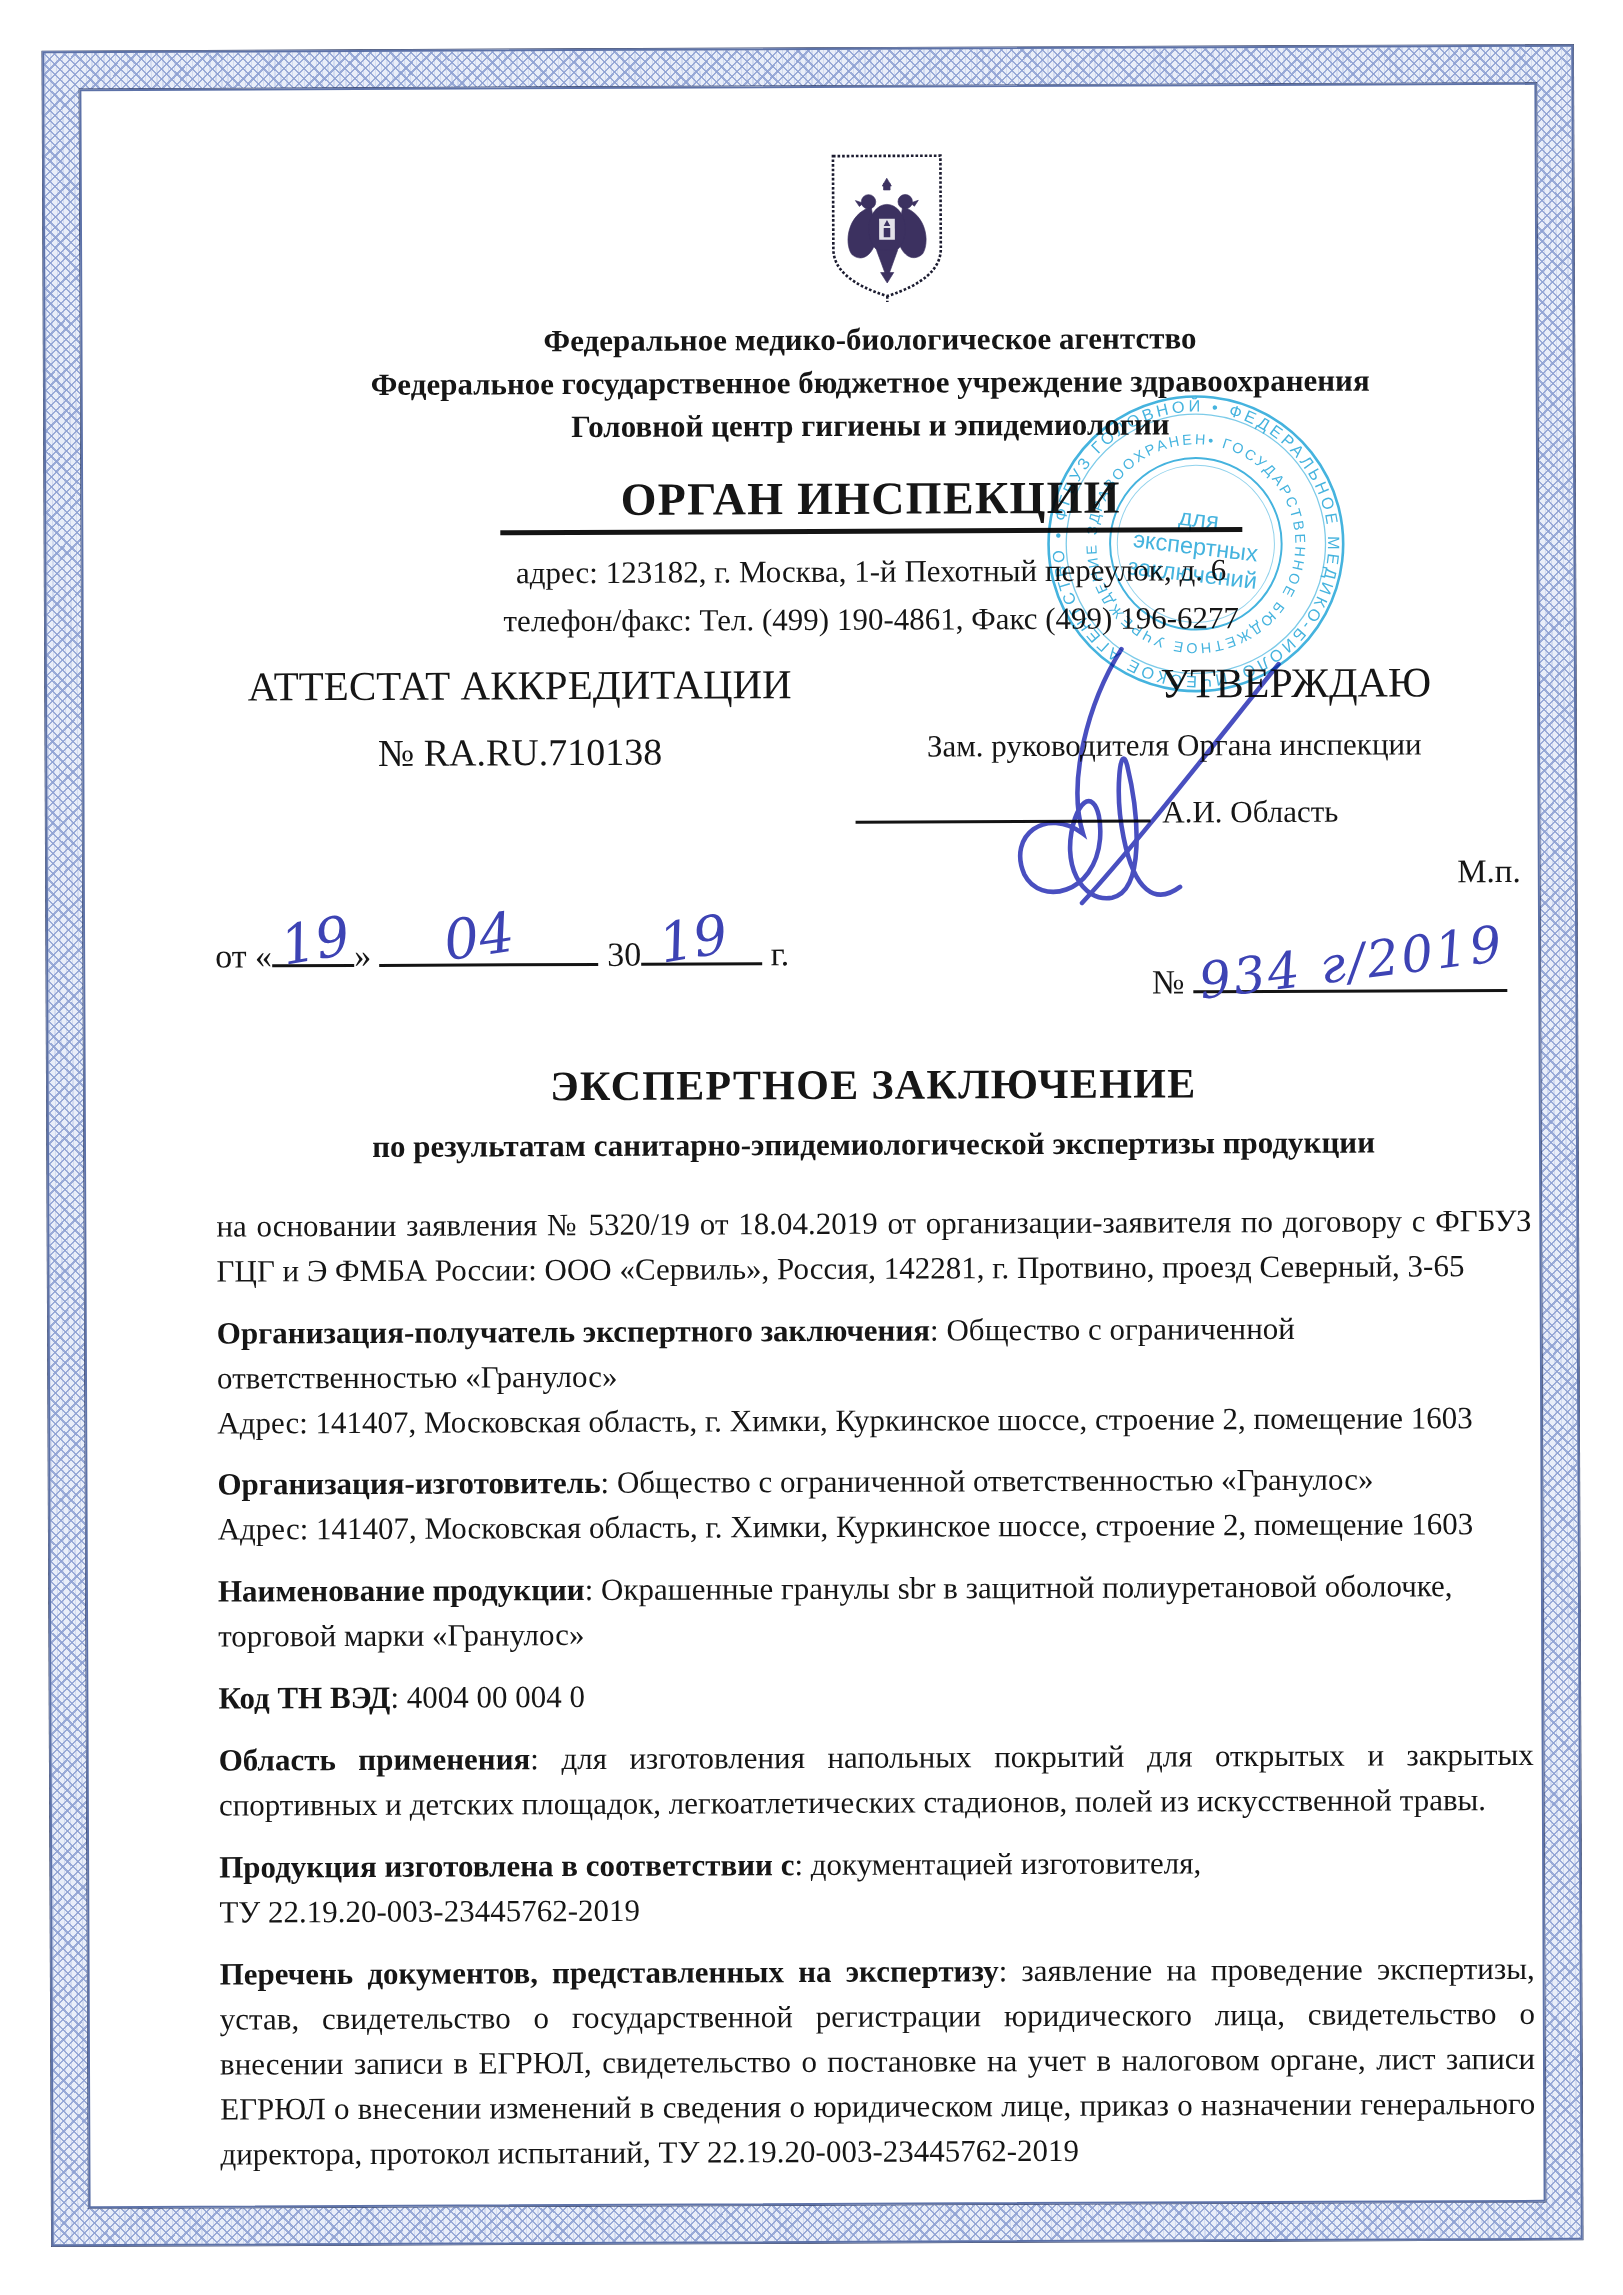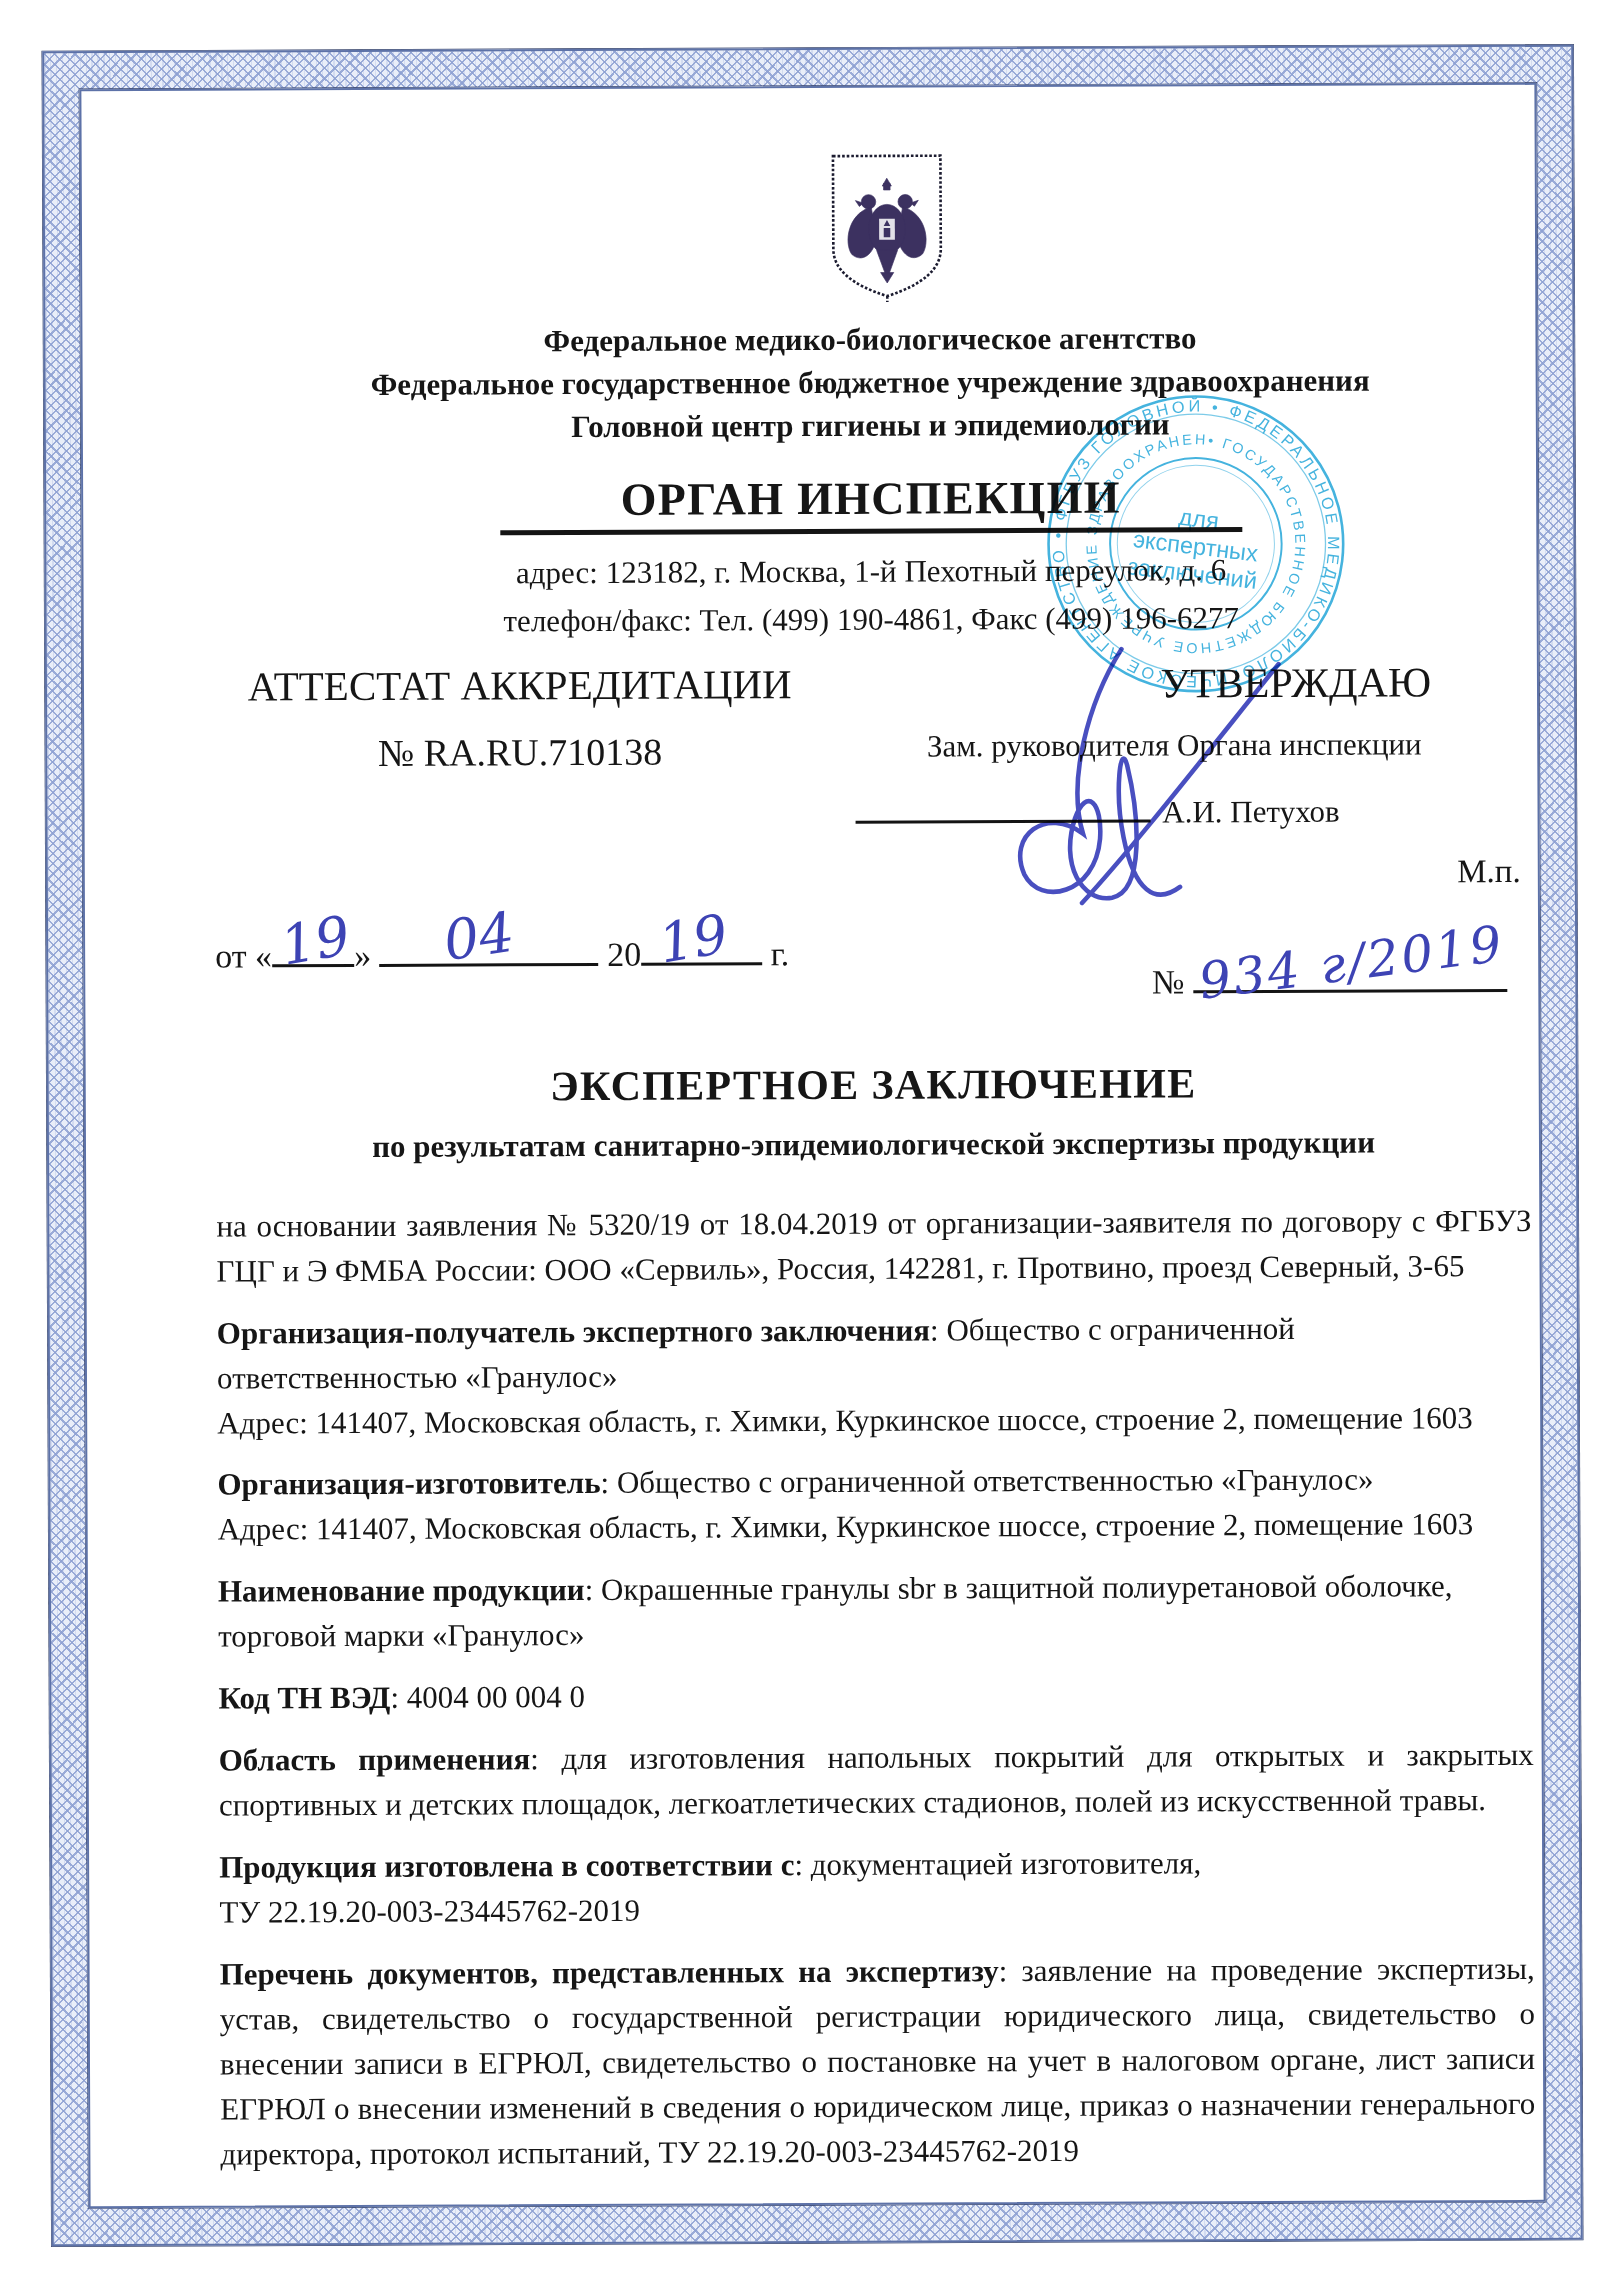--- a/index.html
+++ b/index.html
@@ -120,31 +120,31 @@
 
     <div class="row2col">
       <div class="col-attest">
         <div>АТТЕСТАТ АККРЕДИТАЦИИ</div>
         <div class="l2">№ RA.RU.710138</div>
       </div>
       <div class="col-approve">
         <div class="approve-l1">УТВЕРЖДАЮ</div>
         <div class="approve-l2">Зам. руководителя Органа инспекции</div>
         <div class="approve-l3">
-          <span class="sigline"></span><span class="approve-name">А.И. Петухов</span>
+          <span class="sigline"></span><span class="approve-name">А.И. Область</span>
         </div>
         <div class="approve-mp">М.п.</div>
       </div>
     </div>
 
     <div class="daterow">
       <div>
         <span>от «</span><span class="fill-line d-day"><span class="hw">19</span></span><span>»</span>
         <span class="fill-line d-month"><span class="hw">04</span></span>
-        <span>20</span><span class="fill-line d-year"><span class="hw">19</span></span>
+        <span>30</span><span class="fill-line d-year"><span class="hw">19</span></span>
         <span>г.</span>
       </div>
       <div class="numgroup">
         <span>№</span>
         <span class="fill-line n-val"><span class="hw">934 г/2019</span></span>
       </div>
     </div>
 
     <div class="doc-title">ЭКСПЕРТНОЕ ЗАКЛЮЧЕНИЕ</div>
     <div class="doc-subtitle">по результатам санитарно-эпидемиологической экспертизы продукции</div>

